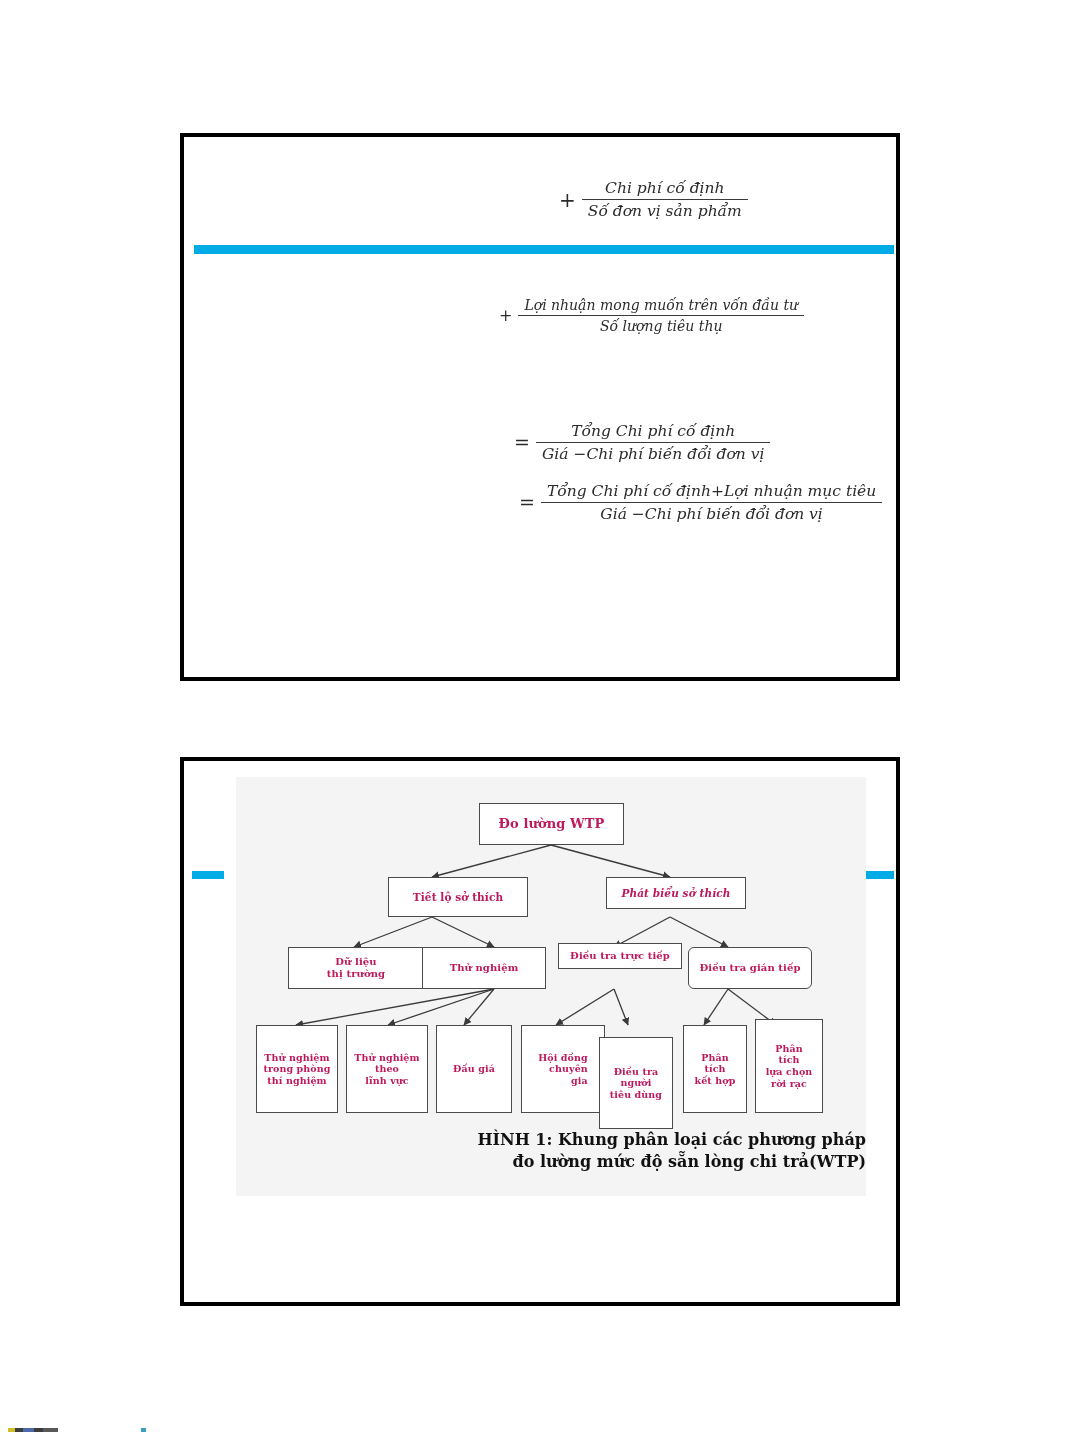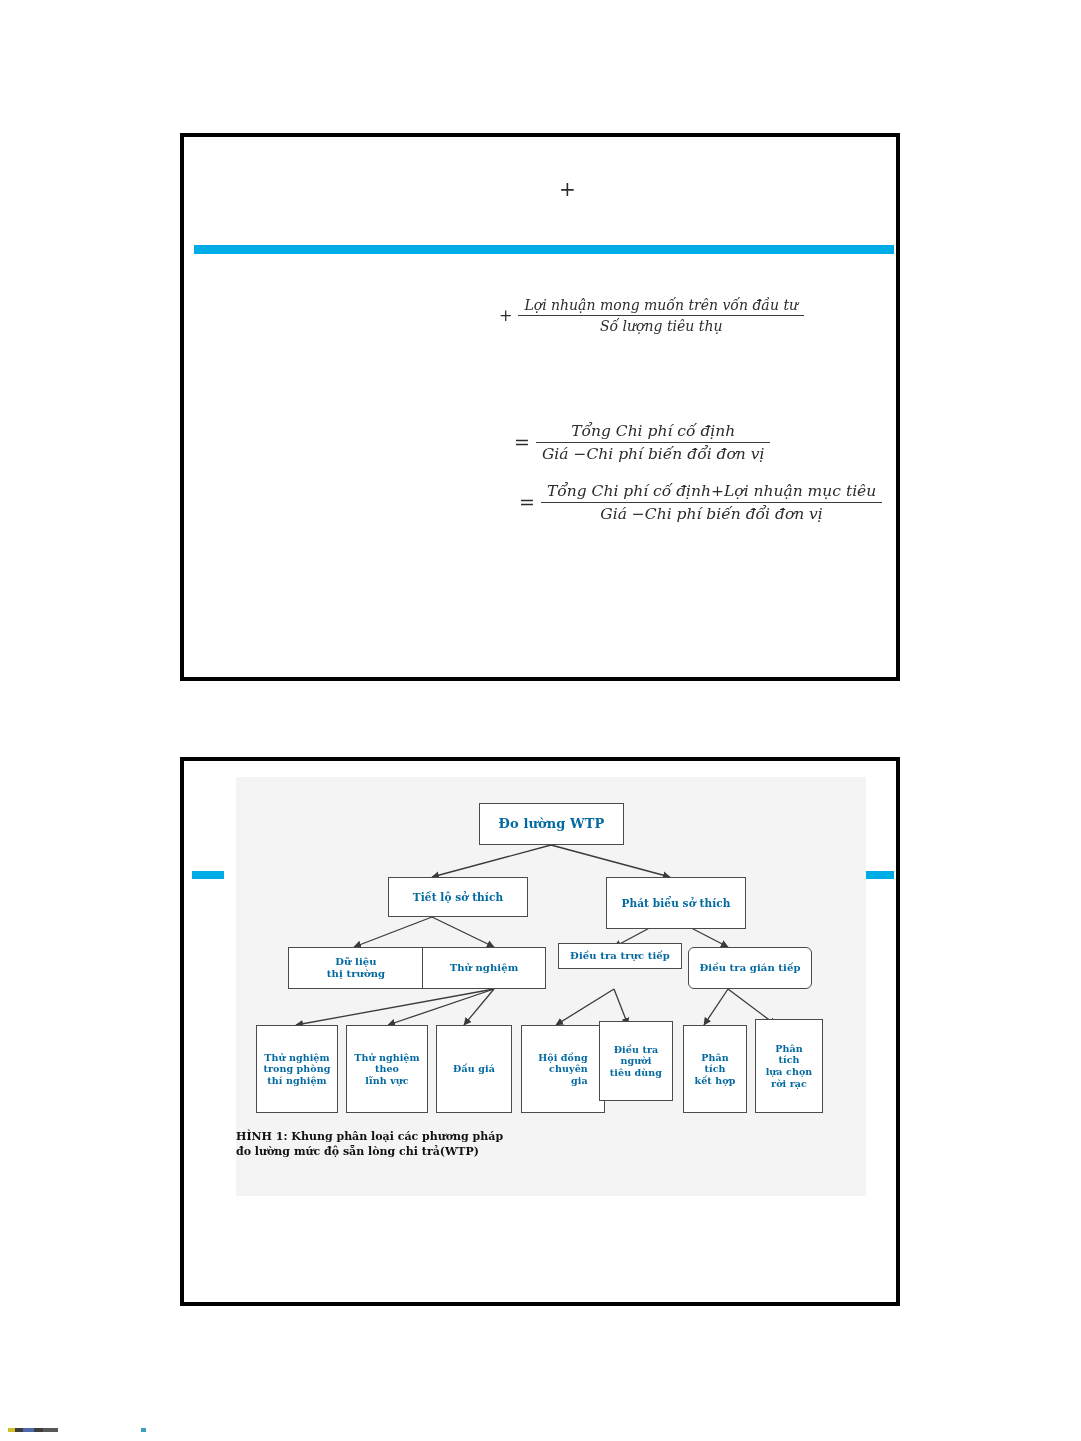--- a/index.html
+++ b/index.html
@@ -135,21 +135,21 @@
     left: 0;
     top: 0;
     width: 630px;
     height: 419px;
   }
   .node {
     position: absolute;
     box-sizing: border-box;
     border: 1.4px solid #4a4a4a;
     background: #ffffff;
-    color: #0369a1;
+    color: #be185d;
     font-family: "DejaVu Serif", serif;
     font-weight: bold;
     font-size: 10px;
     line-height: 1.22;
     text-align: center;
     display: flex;
     align-items: center;
     justify-content: center;
     padding: 2px 3px;
     letter-spacing: 0.1px;
@@ -166,24 +166,24 @@
   .node.leaf {
     font-size: 9.5px;
     align-items: center;
   }
 
   #figure-caption {
     position: absolute;
     left: 0;
     top: 352px;
     width: 630px;
-    text-align: left;
+    text-align: right;
     font-family: "DejaVu Serif", serif;
     font-weight: bold;
-    font-size: 11px;
+    font-size: 16px;
     line-height: 1.4;
     color: #111111;
   }
 
   
   #scan-artifact {
     position: absolute;
     left: 8px;
     top: 1428px;
     width: 50px;
@@ -201,20 +201,24 @@
     opacity: .85;
   }
 </style>
 </head>
 <body>
 
 <div class="panel" id="formula-panel">
 
   <div class="formula" id="formula-unit-fixed-cost">
     <span class="op">+</span>
+    <span class="frac">
+      <span class="num">Chi phí cố định</span>
+      <span class="den">Số đơn vị sản phẩm</span>
+    </span>
   </div>
 
   <div class="blue-rule" id="blue-divider"></div>
 
   <div class="formula" id="formula-desired-profit">
     <span class="op">+</span>
     <span class="frac">
       <span class="num">Lợi nhuận mong muốn trên vốn đầu tư</span>
       <span class="den">Số lượng tiêu thụ</span>
     </span>
@@ -270,32 +274,32 @@
         <path d="M378,212 L392,248"></path>
 
         <path d="M492,212 L468,248"></path>
         <path d="M492,212 L540,248"></path>
       </g>
     </svg>
 
     <div class="node root" style="left:243px; top:26px; width:145px; height:42px;">Đo lường WTP</div>
 
     <div class="node lvl2" style="left:128px; top:100px; width:140px; height:40px;margin-left:24px;">Tiết lộ sở thích</div>
-    <div class="node lvl2" style="left:370px; top:100px; width:140px; height:52px;">Phát biểu sở thích</div>
+    <div class="node lvl2" style="left:370px; top:100px; width:140px; height:32px;font-style:italic;">Phát biểu sở thích</div>
 
     <div class="node lvl3" style="left:52px; top:170px; width:136px; height:42px;">Dữ liệu<br>thị trường</div>
     <div class="node lvl3" style="left:186px; top:170px; width:124px; height:42px;">Thử nghiệm</div>
     <div class="node lvl3" style="left:322px; top:166px; width:124px; height:26px;">Điều tra trực tiếp</div>
     <div class="node lvl3" style="left:452px; top:170px; width:124px; height:42px;border-radius:6px;">Điều tra gián tiếp</div>
 
     <div class="node leaf" style="left:20px; top:248px; width:82px; height:88px;">Thử nghiệm<br>trong phòng<br>thí nghiệm</div>
     <div class="node leaf" style="left:110px; top:248px; width:82px; height:88px;">Thử nghiệm<br>theo<br>lĩnh vực</div>
     <div class="node leaf" style="left:200px; top:248px; width:76px; height:88px;text-align:right;">Đấu giá</div>
     <div class="node leaf" style="left:285px; top:248px; width:84px; height:88px;text-align:right;">Hội đồng<br>chuyên<br>gia</div>
-    <div class="node leaf" style="left:363px; top:244px; width:74px; height:80px;">Điều tra<br>người<br>tiêu dùng</div>
+    <div class="node leaf" style="left:363px; top:260px; width:74px; height:92px;">Điều tra<br>người<br>tiêu dùng</div>
     <div class="node leaf" style="left:447px; top:248px; width:64px; height:88px;">Phân<br>tích<br>kết hợp</div>
     <div class="node leaf" style="left:519px; top:242px; width:68px; height:94px;">Phân<br>tích<br>lựa chọn<br>rời rạc</div>
 
     <div id="figure-caption">
       <div>HÌNH 1: Khung phân loại các phương pháp</div>
       <div>đo lường mức độ sẵn lòng chi trả(WTP)</div>
     </div>
 
   </div>
 </div>

